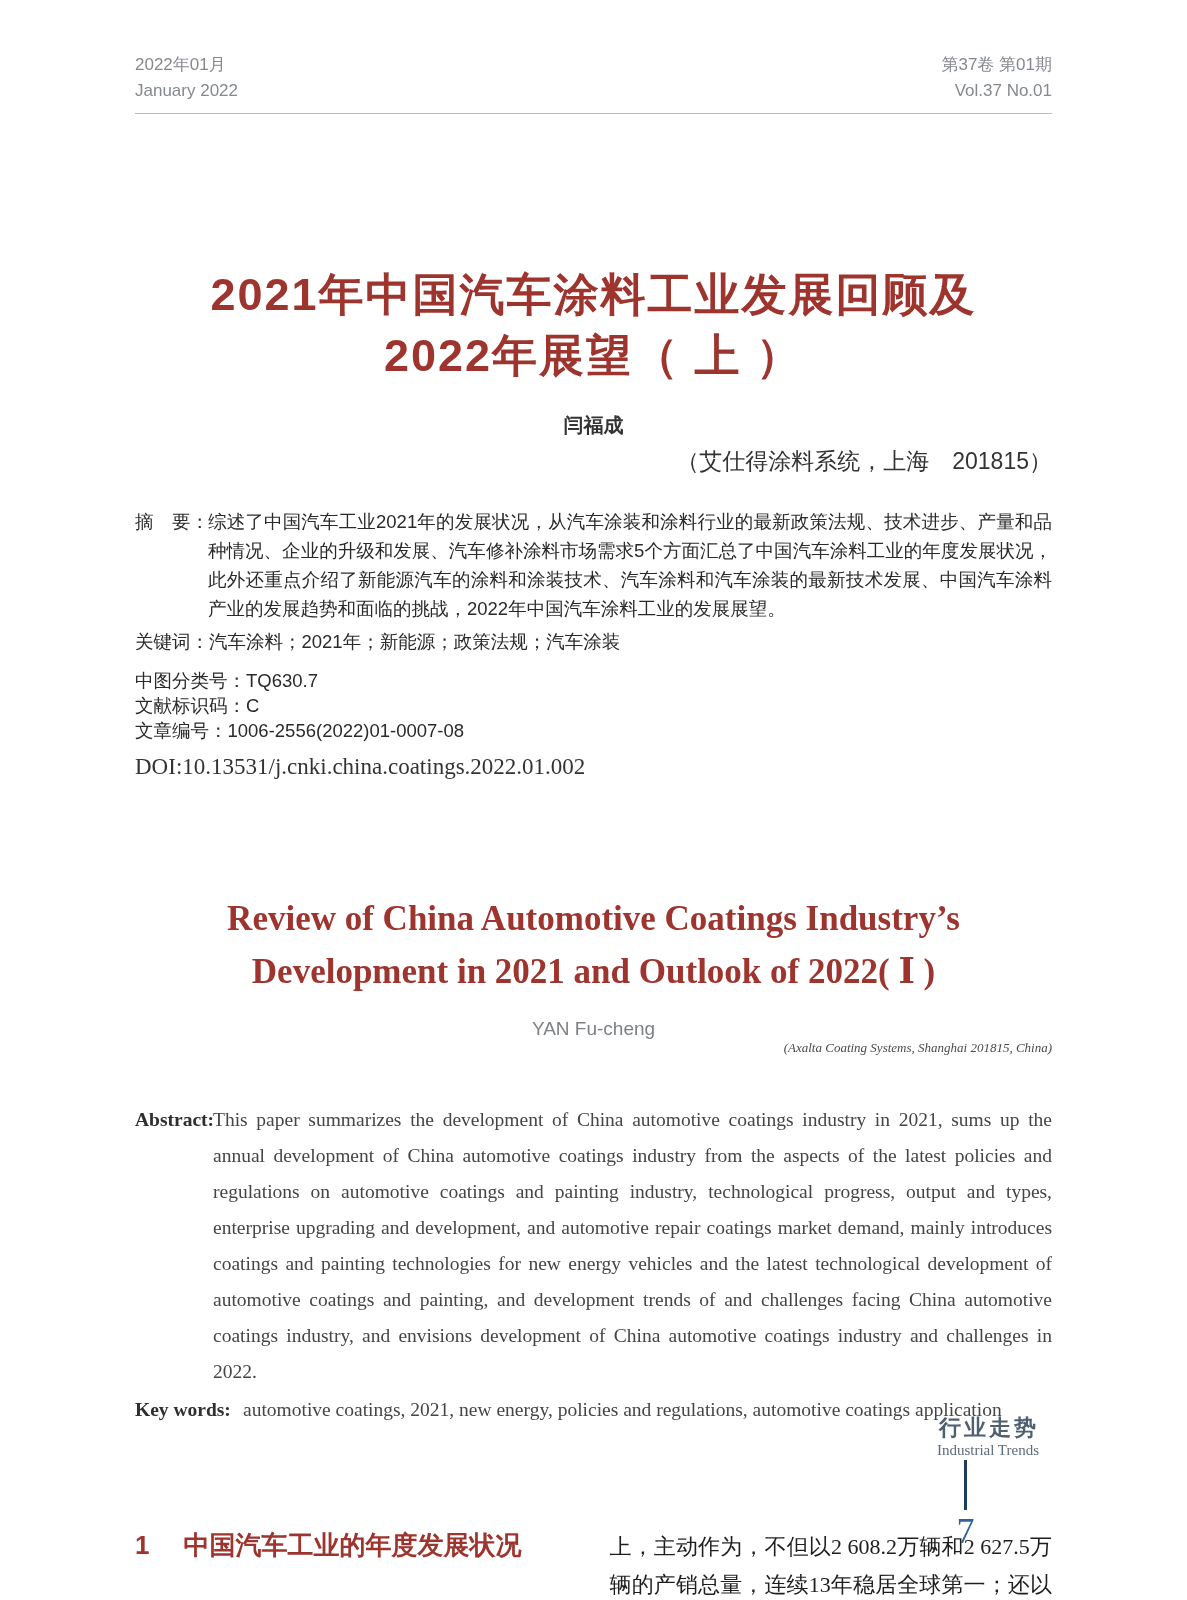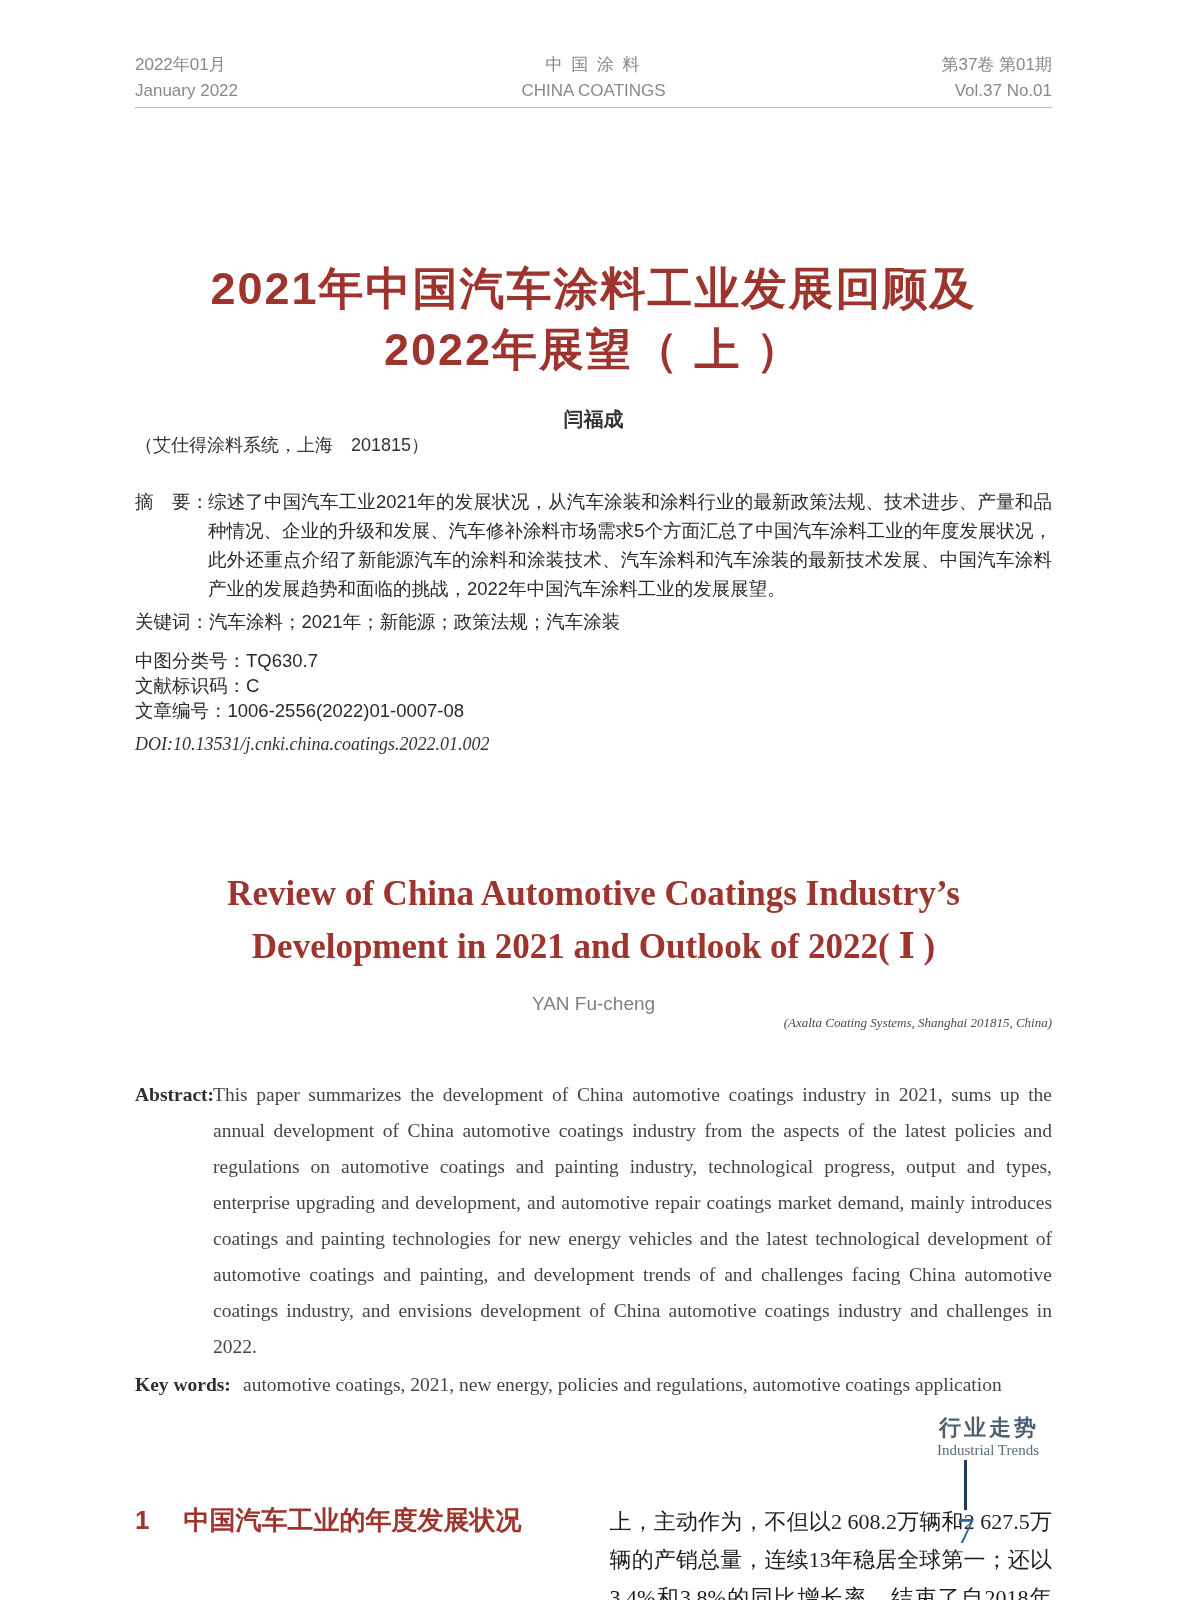--- a/index.html
+++ b/index.html
@@ -12,60 +12,60 @@
     overflow:hidden;
     font-family:"Liberation Sans","DejaVu Sans",sans-serif;
     color:#222;
   }
   .content { padding:52px 135px 0 135px; }
 
   
   .header {
     display:flex; justify-content:space-between; align-items:flex-start;
     border-bottom:1px solid #b8bbbf;
-    padding-bottom:3px;
+    padding-bottom:9px;
     color:#85898e;
     font-size:17px; line-height:26px;gap:40px;
   }
   .h-col.left  { text-align:left;  width:220px; }
   .h-col.center{ text-align:center; flex:1; }
   .h-col.right { text-align:right; width:220px; }
   .h-cn { letter-spacing:2px; }
 
   
   .title-cn {
     margin-top:150px;
     text-align:center;
     color:#9e342e;
     font-weight:bold;
     font-size:45px; line-height:61px;
     letter-spacing:2px;
   }
   .author-cn { margin-top:26px; text-align:center; font-size:20px; font-weight:bold; color:#333; }
-  .affil-cn  {  text-align:left; font-size:18px; color:#333; }
+  .affil-cn  { margin-top:7px;  text-align:right; font-size:23px; color:#333; }
 
   
   .hang { position:relative; text-align:justify; }
   .hang .hang-label { position:absolute; left:0; top:0; white-space:nowrap; }
   .abstract-cn {
     margin-top:30px;
     font-size:18.5px; line-height:29px;
     padding-left:73px;
     color:#2a2a2a;
   }
   .keywords-cn { margin-top:4px; font-size:18.5px; line-height:29px; color:#2a2a2a; }
   .class-row {
     margin-top:12px;
     display:flex; justify-content:space-between;
     font-size:18.5px; color:#2a2a2a;flex-direction:column;
   }
   .doi-line {
     margin-top:11px;
     font-family:"Liberation Serif","DejaVu Serif",serif;
-    font-size:18px; color:#333;font-style:italic;
+    font-size:23px; color:#333;
   }
 
   
   .title-en {
     margin-top:112px;
     text-align:center;
     color:#9e342e;
     font-family:"Liberation Serif","DejaVu Serif",serif;
     font-weight:bold;
     font-size:35px; line-height:53px;
@@ -133,24 +133,20 @@
 <body>
 
 <div class="page">
   <div class="content">
 
     <header class="header">
       <div class="h-col left">
         <div>2022年01月</div>
         <div>January 2022</div>
       </div>
-      <div class="h-col center">
-        <div class="h-cn">中 国 涂 料</div>
-        <div>CHINA COATINGS</div>
-      </div>
       <div class="h-col right">
         <div>第37卷 第01期</div>
         <div>Vol.37  No.01</div>
       </div>
     </header>
 
     <h1 class="title-cn">
       <span style="display:block">2021年中国汽车涂料工业发展回顾及</span>
       <span style="display:block">2022年展望（ 上 ）</span>
     </h1>

